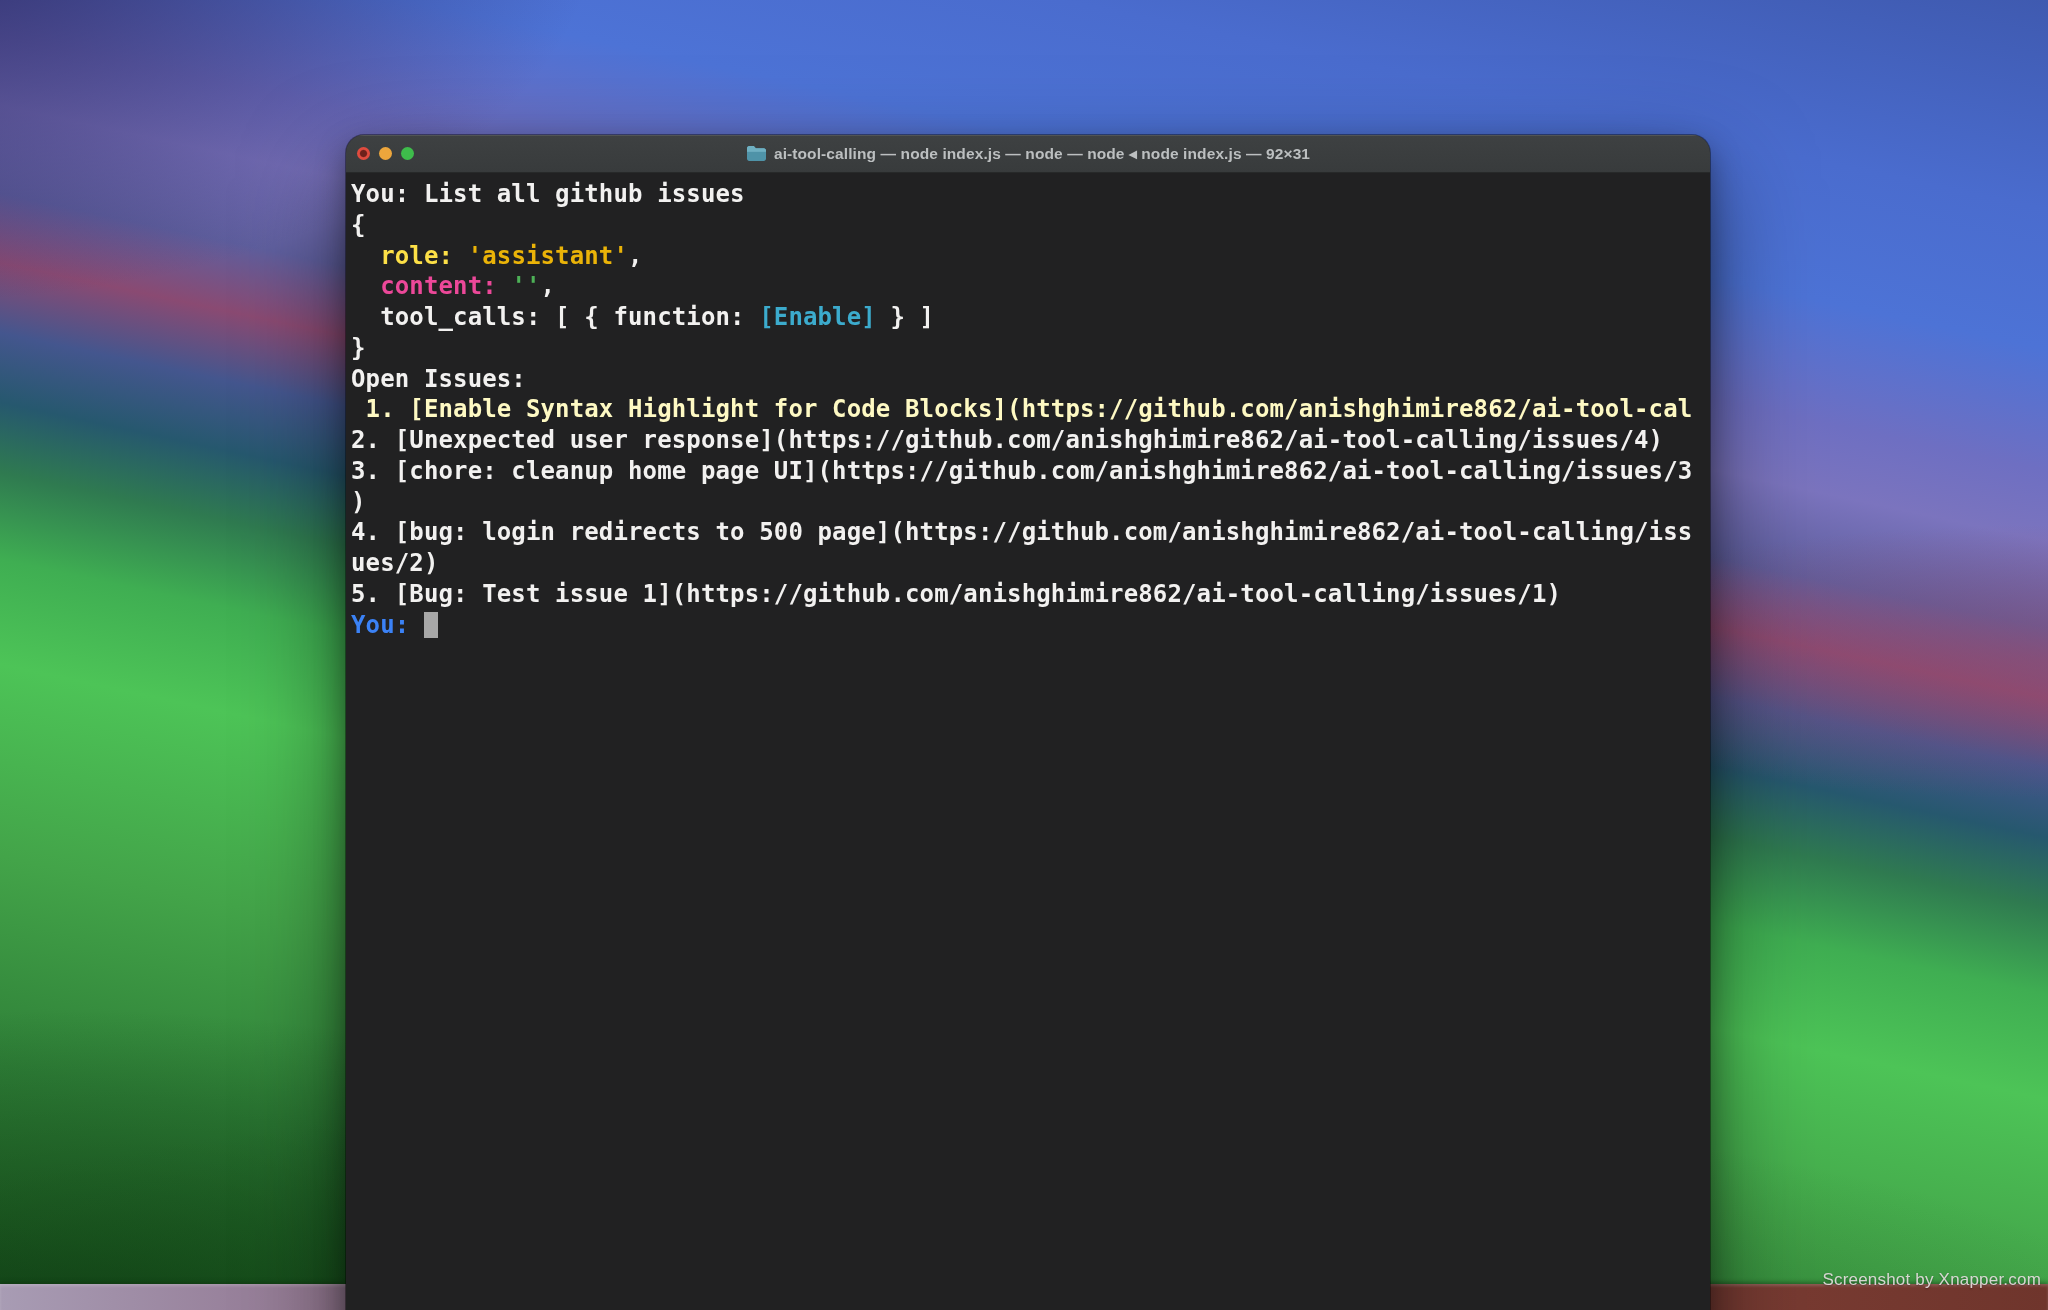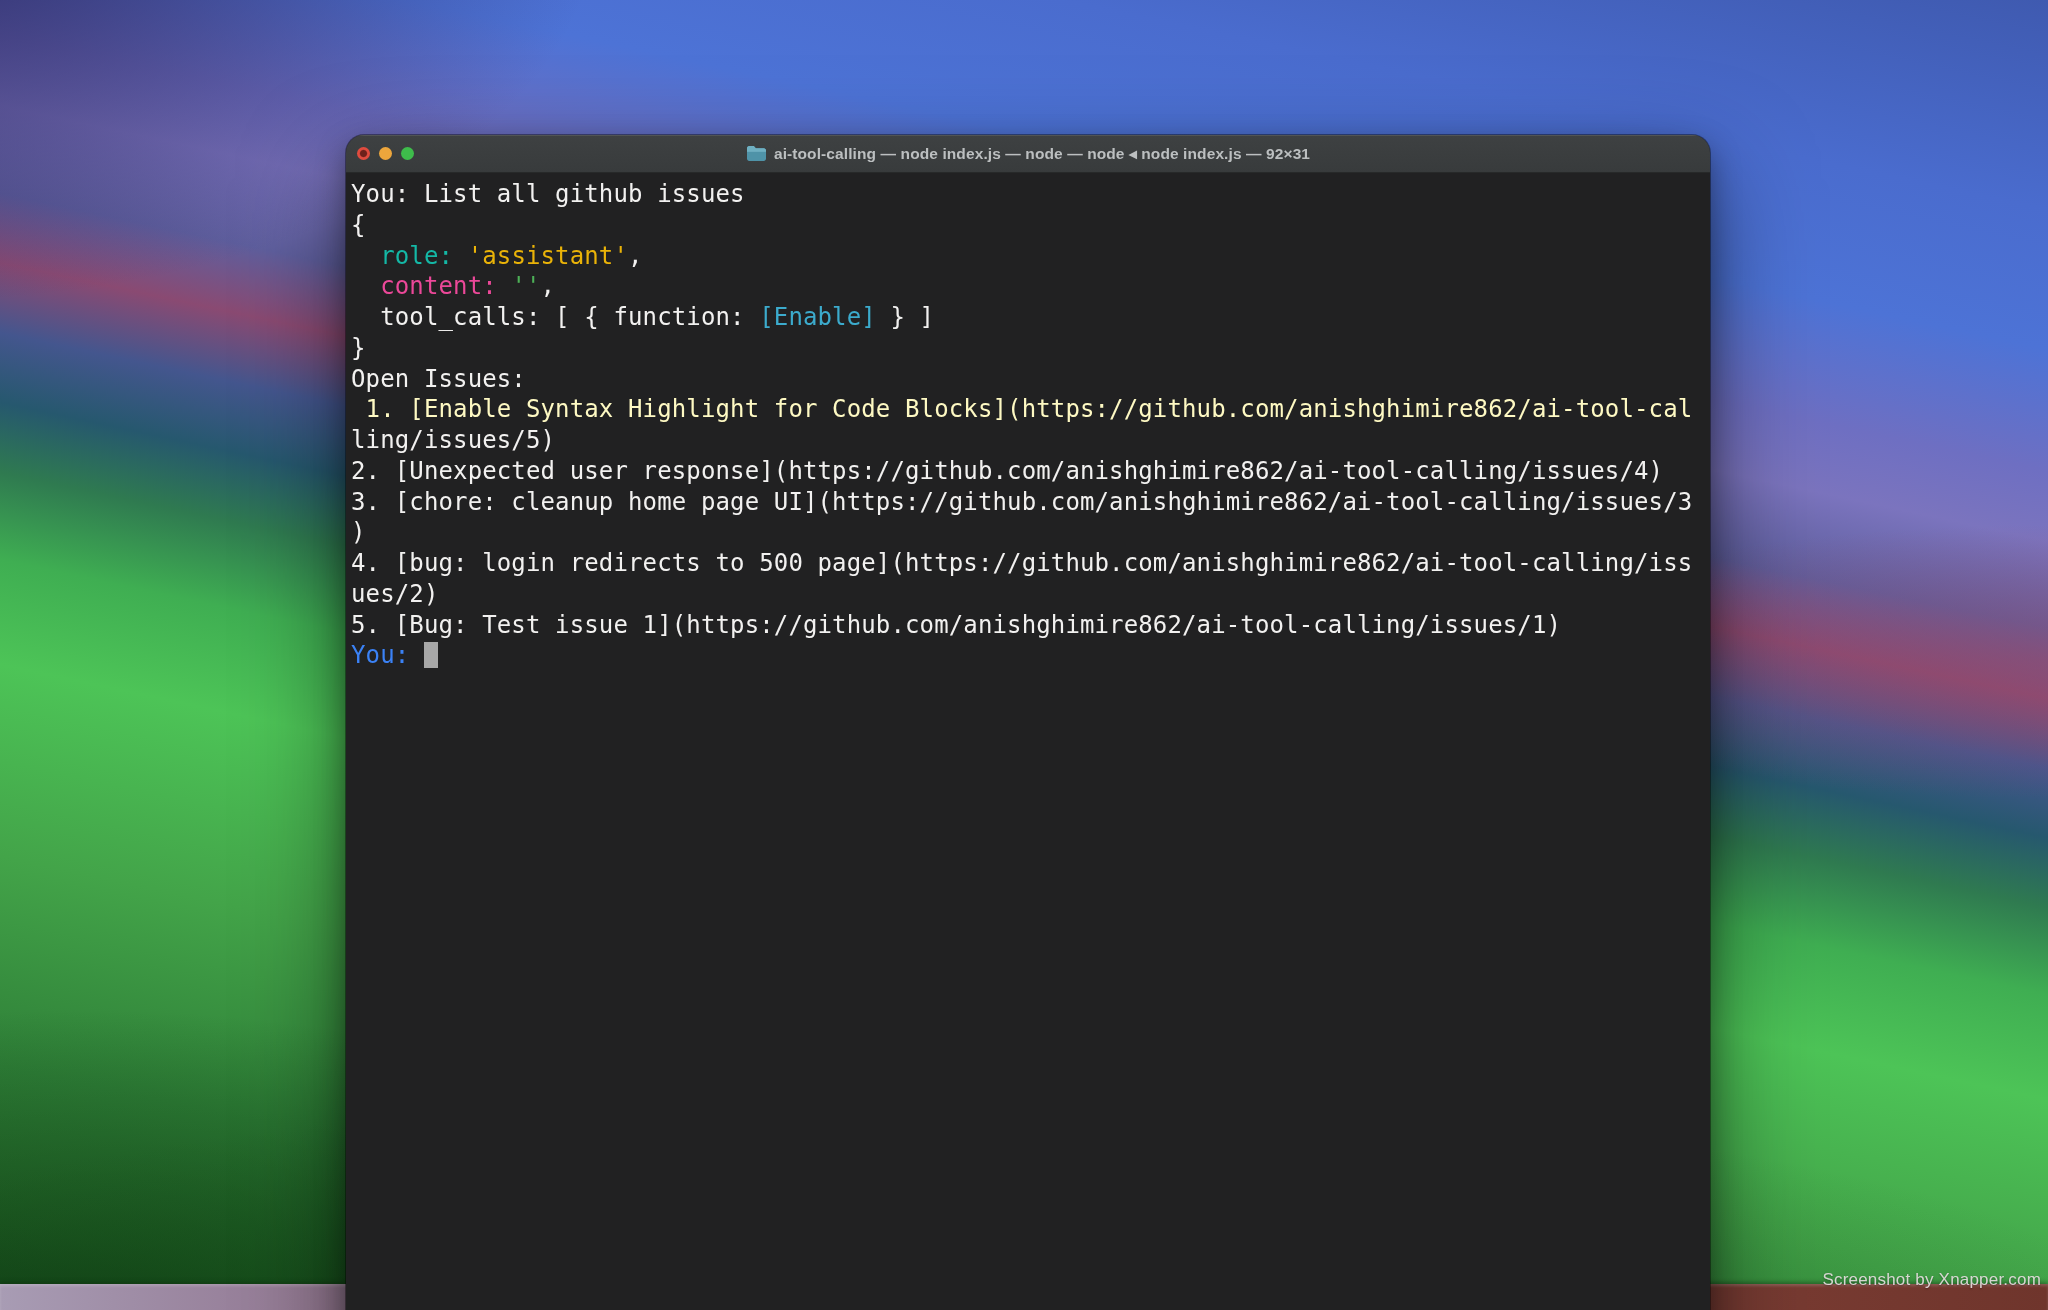--- a/index.html
+++ b/index.html
@@ -85,21 +85,21 @@
   
   .terminal{
     position:absolute;top:38px;left:0;right:0;bottom:0;
     background:#212122;
     padding:6px 4px 0 5px;
     font-family:"DejaVu Sans Mono",monospace;
     font-size:24px;line-height:30.75px;letter-spacing:0.13px;
     color:#f2f1f0;
     cursor:text;
   }
-  .tline{white-space:pre;}
+  .tline{white-space:pre;font-weight:bold;}
   .cursor{
     display:inline-block;width:14.5px;height:26px;
     vertical-align:-5px;
   }
 </style>
 </head>
 <body>
 
 <div class="desktop">
   <div class="wp-base"></div>
@@ -120,27 +120,26 @@
             <path d="M1 5h19v2H1z" fill="#7fb9ca" opacity="0.55"></path>
             <path d="M1 3.2C1 2 2 1 3.2 1h4.6l2 2.2h8c1.2 0 2.2 1 2.2 2.2v.8H1V3.2z" fill="#6fb0c2"></path>
           </svg>
         </span>
         <span class="title-text">ai-tool-calling — node index.js — node — node ◂ node index.js — 92×31</span>
       </div>
     </div>
     <div class="terminal">
         <div class="tline"><span style="color: rgb(242, 241, 240);">You: List all github issues</span></div>
         <div class="tline"><span style="color: rgb(242, 241, 240);">{</span></div>
-        <div class="tline"><span style="color: #14b8a6;">  role: </span><span style="color: #eab308;">'assistant'</span><span style="color: rgb(242, 241, 240);">,</span></div>
+        <div class="tline"><span style="color: #fde047;">  role: </span><span style="color: #eab308;">'assistant'</span><span style="color: rgb(242, 241, 240);">,</span></div>
         <div class="tline"><span style="color: #ec4899;">  content: </span><span style="color: rgb(77, 177, 87);">''</span><span style="color: rgb(242, 241, 240);">,</span></div>
         <div class="tline"><span style="color: rgb(242, 241, 240);">  tool_calls: [ { function: </span><span style="color: rgb(60, 171, 205);">[Enable]</span><span style="color: rgb(242, 241, 240);"> } ]</span></div>
         <div class="tline"><span style="color: rgb(242, 241, 240);">}</span></div>
         <div class="tline"><span style="color: rgb(242, 241, 240);">Open Issues:</span></div>
         <div class="tline"><span style="color: #fef9c3;"> 1. [Enable Syntax Highlight for Code Blocks](https://github.com/anishghimire862/ai-tool-cal</span></div>
-        <div class="tline"><span style="color: rgb(242, 241, 240);">ling/issues/5)</span></div>
         <div class="tline"><span style="color: rgb(242, 241, 240);">2. [Unexpected user response](https://github.com/anishghimire862/ai-tool-calling/issues/4)</span></div>
         <div class="tline"><span style="color: rgb(242, 241, 240);">3. [chore: cleanup home page UI](https://github.com/anishghimire862/ai-tool-calling/issues/3</span></div>
         <div class="tline"><span style="color: rgb(242, 241, 240);">)</span></div>
         <div class="tline"><span style="color: rgb(242, 241, 240);">4. [bug: login redirects to 500 page](https://github.com/anishghimire862/ai-tool-calling/iss</span></div>
         <div class="tline"><span style="color: rgb(242, 241, 240);">ues/2)</span></div>
         <div class="tline"><span style="color: rgb(242, 241, 240);">5. [Bug: Test issue 1](https://github.com/anishghimire862/ai-tool-calling/issues/1)</span></div>
         <div class="tline"><span style="color: #3b82f6;">You: </span><span class="cursor" style="background: rgb(167, 167, 167);"></span></div>
       </div>
   </div>
 </div>

